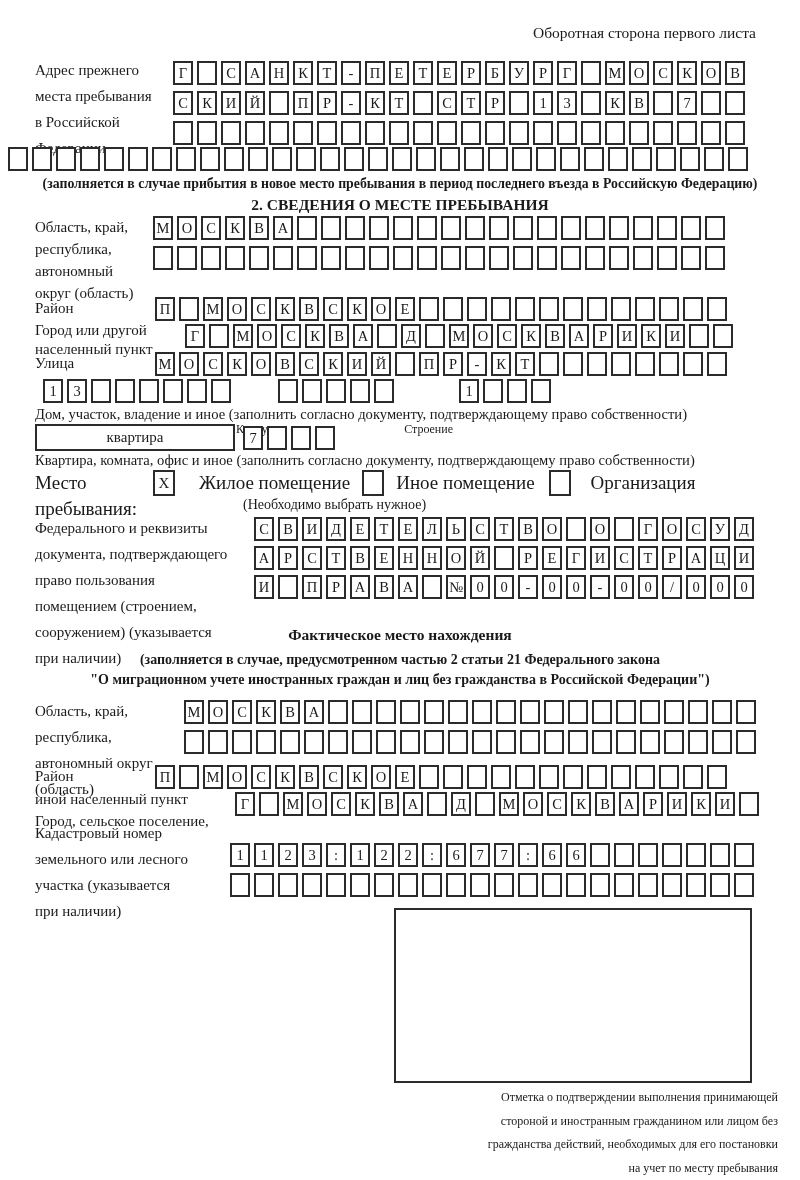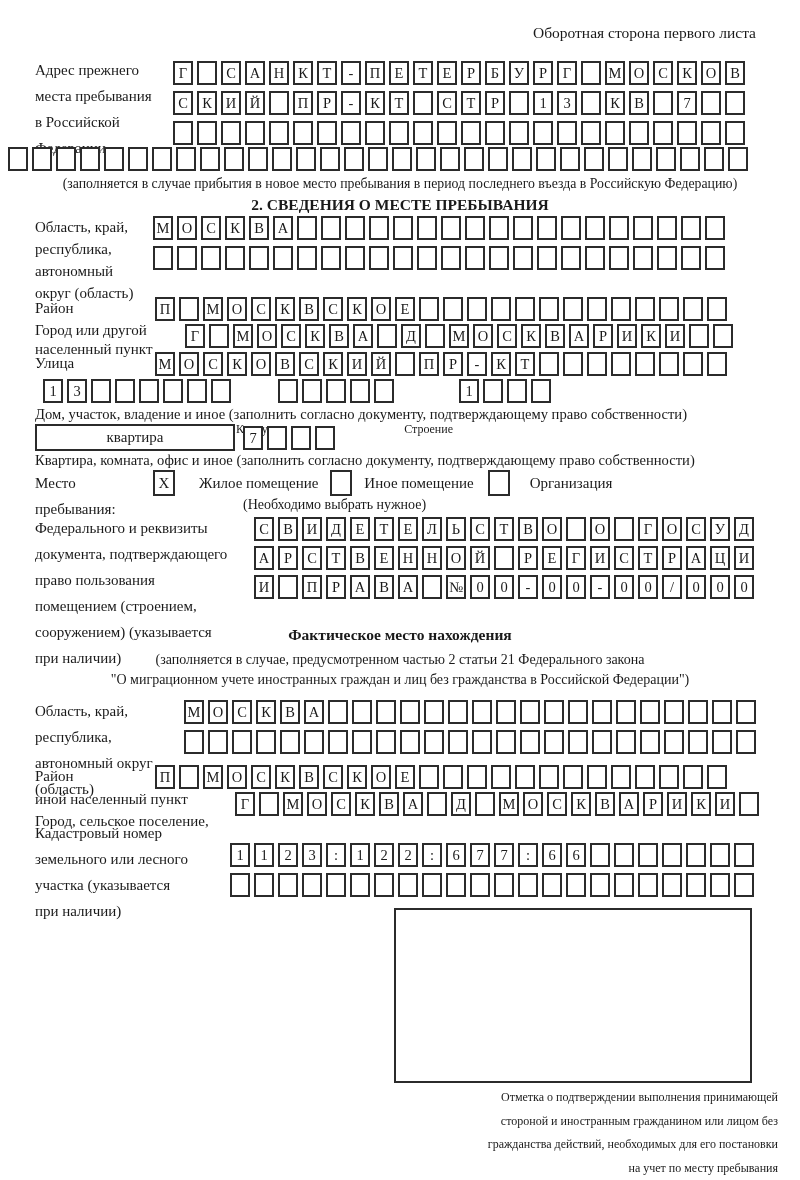--- a/index.html
+++ b/index.html
@@ -17,40 +17,40 @@
   .lh26 { line-height: 26px; }
   .rows { display: flex; flex-direction: column; gap: 6px; }
   .rows.g5 { gap: 5px; }
   .cells { display: flex; gap: 4px; }
   .cell {
     flex: 0 0 20px; width: 20px; height: 24px;
     border: 2px solid #2b2b2b; background: #fff;
     display: flex; align-items: center; justify-content: center;
     font-size: 14.5px; line-height: 1;
   }
-  .center800 { left: 0; width: 800px; text-align: center; }
+  .center800 { left: 0; width: 800px; text-align: center; font-weight: bold; }
   .note { font-size: 13.8px; }
   .fnote { font-size: 14px; }
   .inline-note { font-size: 14.6px; }
   .sec-header { font-size: 15.5px; font-weight: bold; }
   .bigbox {
     border: 2px solid #2b2b2b; height: 27px;
     display: flex; align-items: center; justify-content: center;
     font-size: 15px; background: #fff;
   }
   .hrow { display: flex; align-items: flex-start; }
   .hrow .cells { margin-top: 2px; }
   .ilabel { font-size: 12px; line-height: 27px; margin-top: 39px; }
   .chk {
     flex: 0 0 22px; width: 22px; height: 26px;
     border: 2px solid #2b2b2b; background: #fff;
     display: flex; align-items: center; justify-content: center;
     font-size: 15px;
   }
-  .opt { font-size: 15px; line-height: 26px; }
+  .opt { font-size: 19px; line-height: 26px; }
   .stamp-box { border: 2px solid #2b2b2b; width: 358px; height: 175px; background: #fff; }
   .caption { width: 390px; text-align: right; font-size: 12px; line-height: 23.5px; }
 </style>
 </head>
 <body>
 
 <div class="abs" style="top:24px; right:44px; font-size:15.5px">Оборотная сторона первого листа</div>
 
 <div class="abs label lh26" style="left:35px; top:57px; width:140px">
     <div>Адрес прежнего</div>

